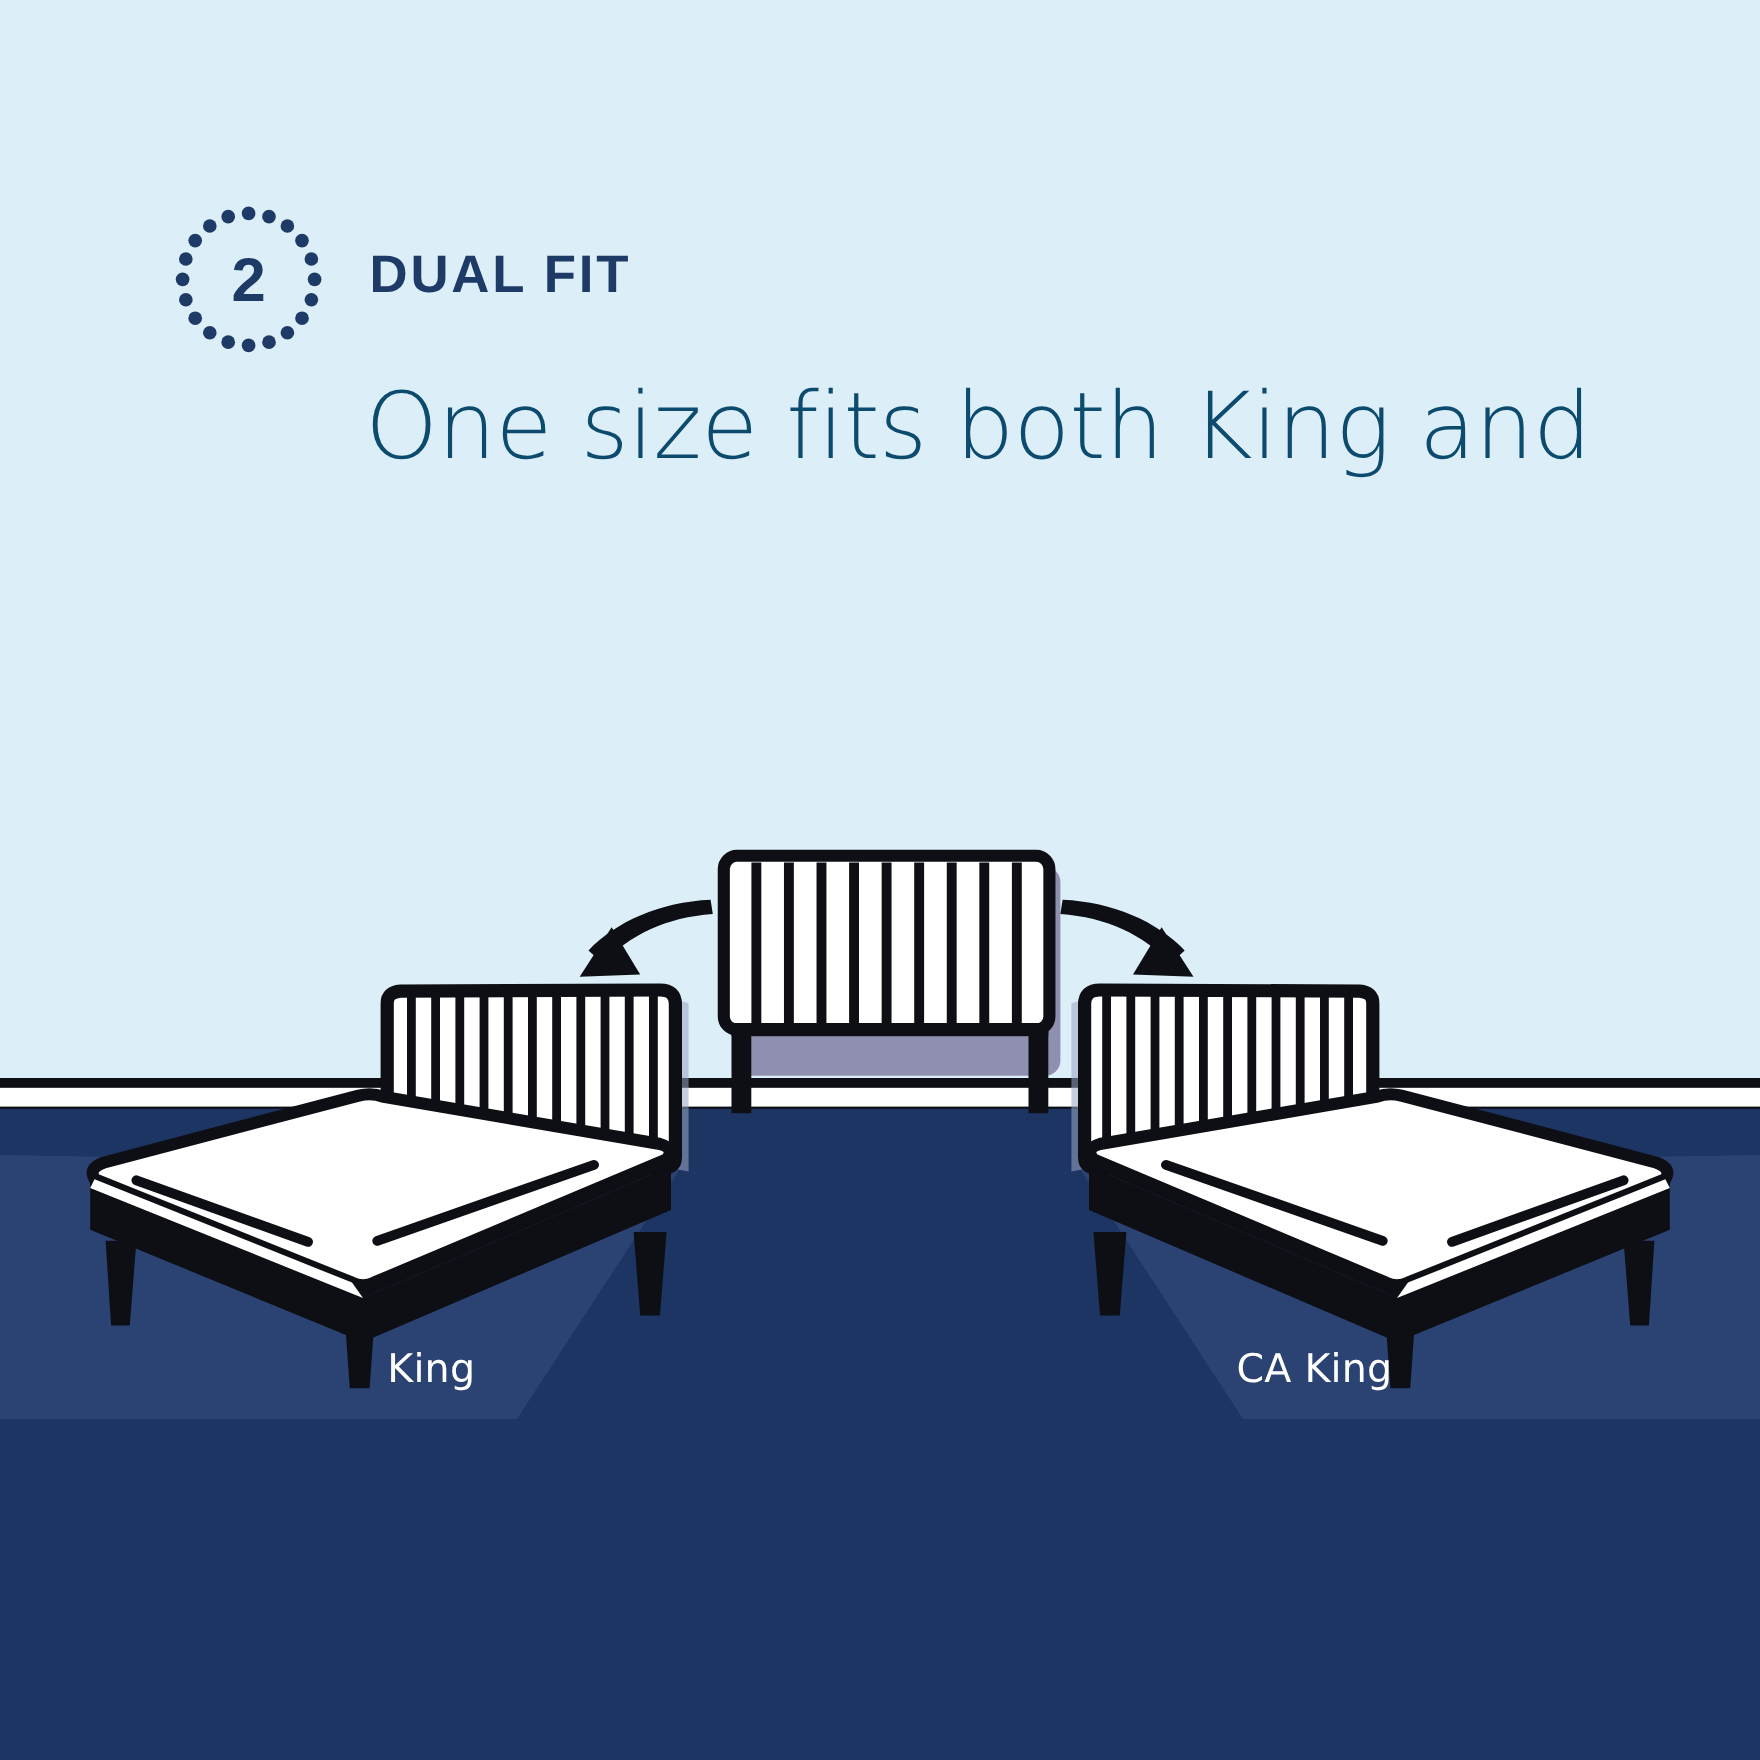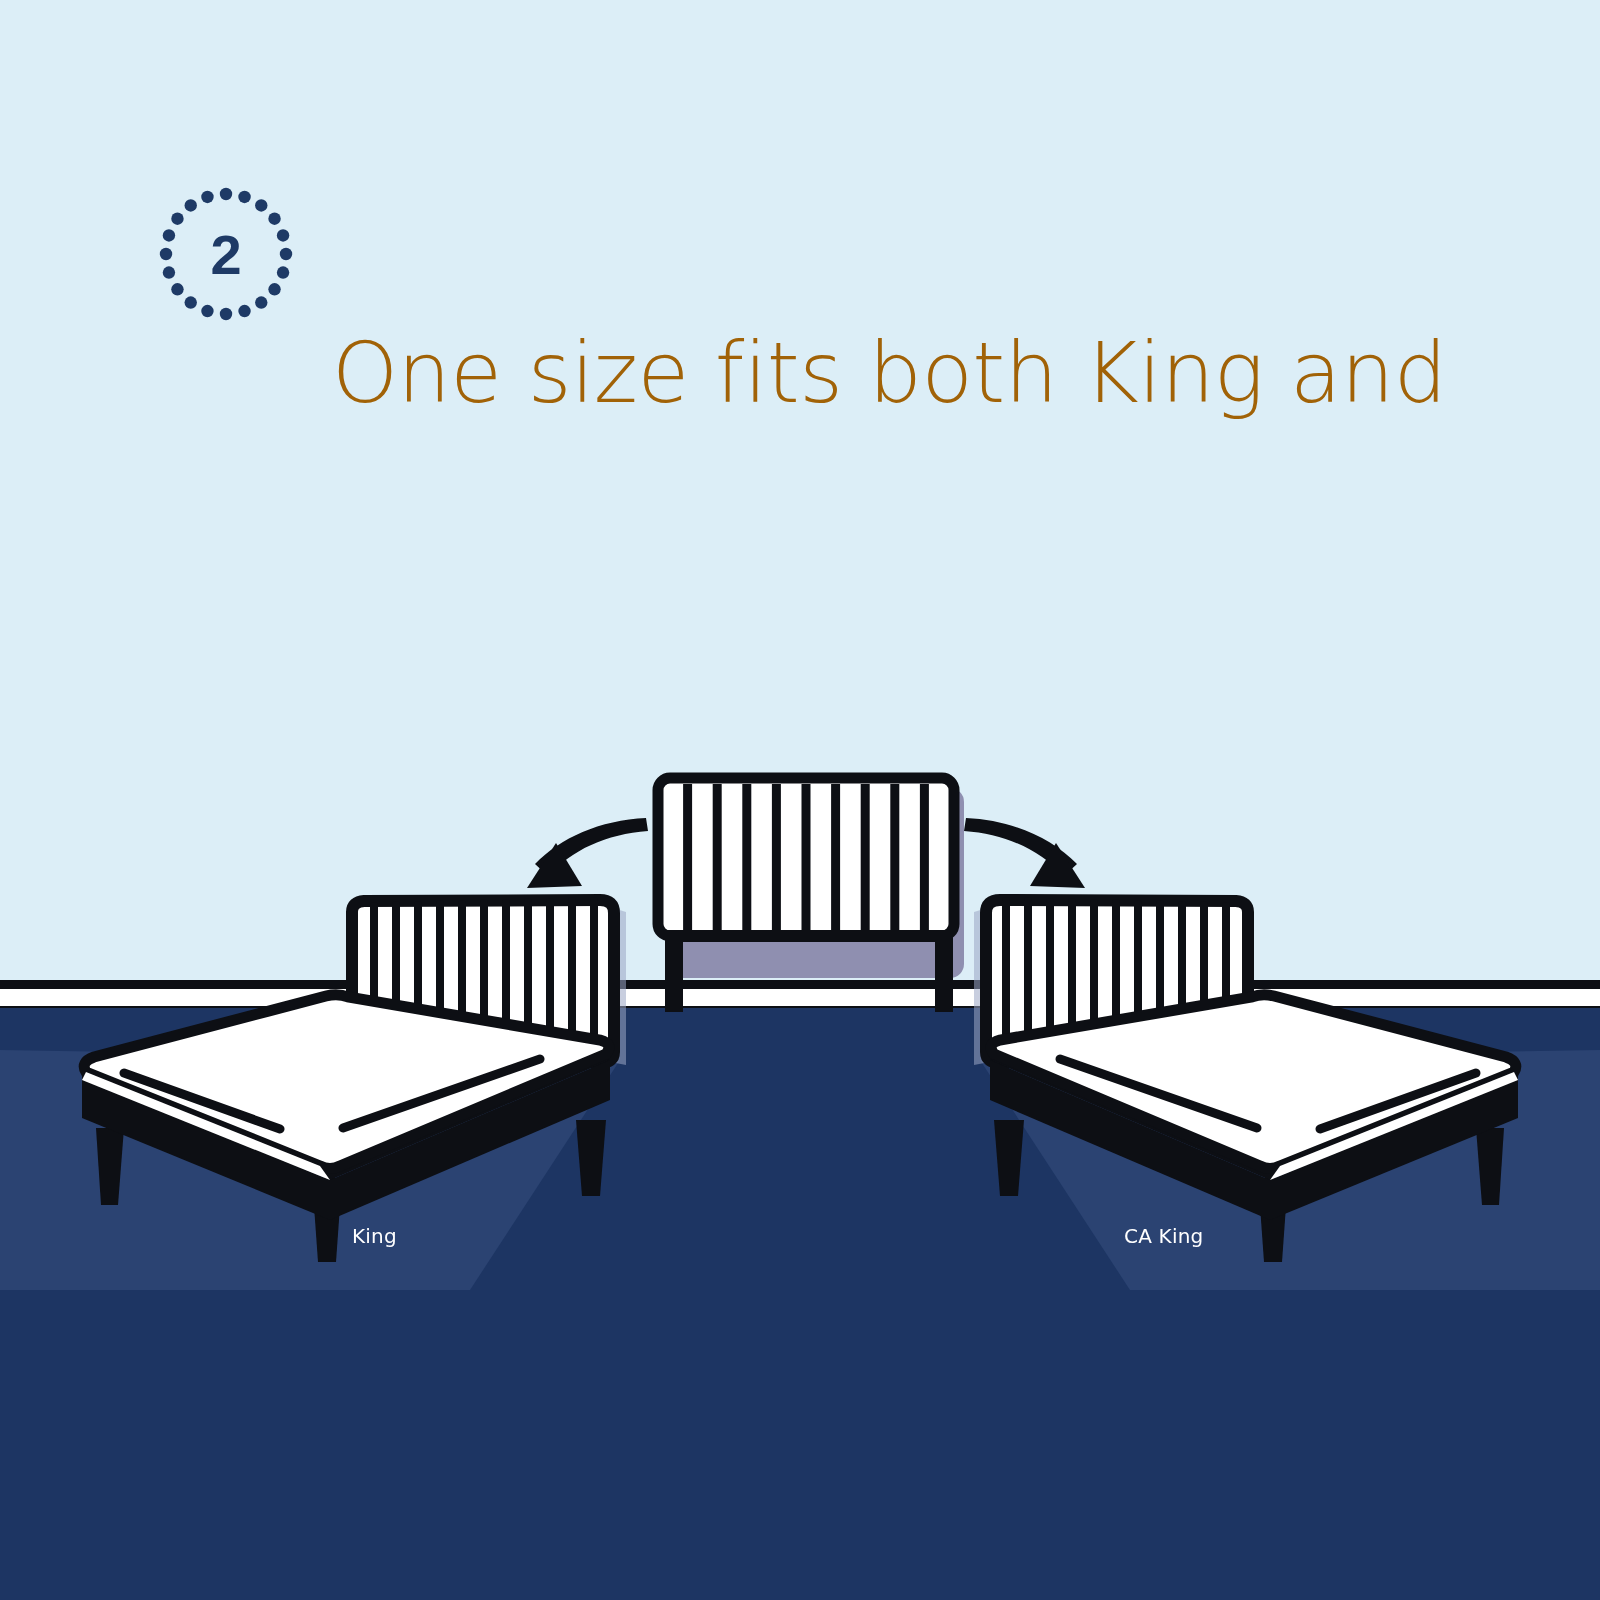--- a/index.html
+++ b/index.html
@@ -62,34 +62,34 @@
     font-size: 48px;
     font-weight: 700;
     letter-spacing: 2.5px;
     color: #1e3a66;
     font-family: "Liberation Sans", sans-serif;
     white-space: nowrap;
   }
   .headline {
     position: absolute;
     left: 332px;
-    top: 318px;
+    top: 332px;
     width: 1180px;
     font-size: 84px;
     line-height: 1.32;
     font-weight: 300;
-    color: #a16207;
+    color: #0c4a6e;
     font-family: "DejaVu Sans", sans-serif;
     letter-spacing: -0.5px;
   }
   .headline .ln { display: block; white-space: nowrap; }
 
   .bedlabel {
     position: absolute;
-    font-size: 20px;
+    font-size: 36px;
     font-weight: 400;
     color: #ffffff;
     font-family: "DejaVu Sans", sans-serif;
     letter-spacing: 0.2px;
     white-space: nowrap;
   }
   #label-king  { left: 352px;  top: 1224px; }
   #label-caking { left: 1124px; top: 1224px; }
 </style>
 </head>
@@ -247,20 +247,21 @@
       </g>
 
   </svg>
 
   <div class="textlayer">
 
     <div class="badge-wrap">
       <div class="badge-num">2</div>
     </div>
 
+    <div class="kicker">DUAL FIT</div>
 
     <div class="headline">
       <span class="ln">One size fits both King and</span>
     </div>
 
     <div class="bedlabel" id="label-king">King</div>
     <div class="bedlabel" id="label-caking">CA King</div>
 
   </div>
 </div>

